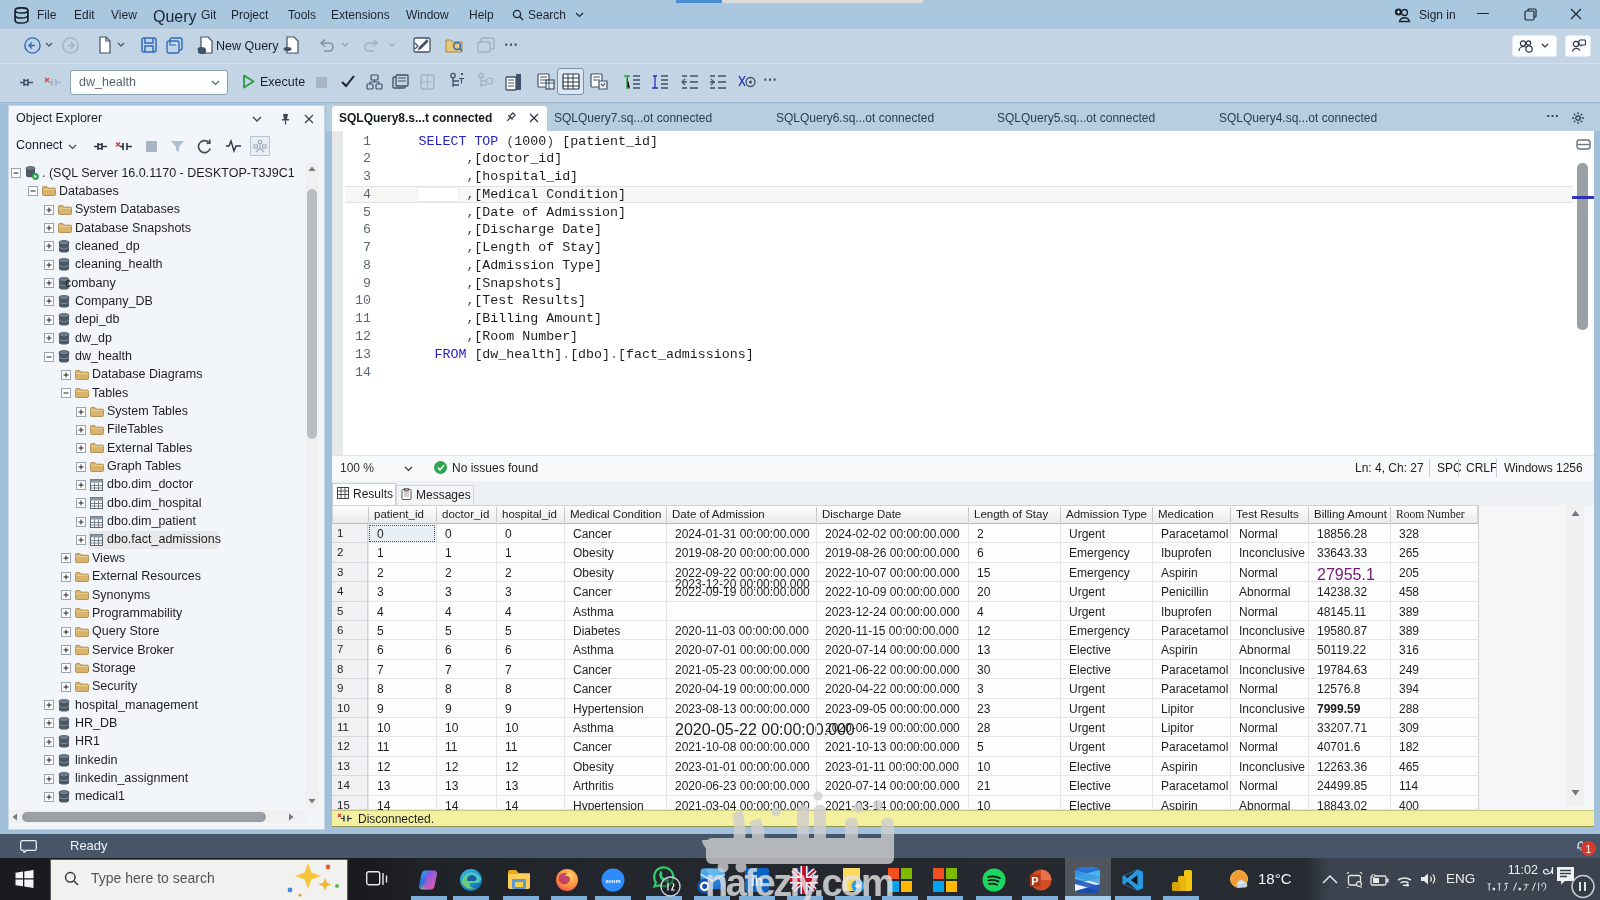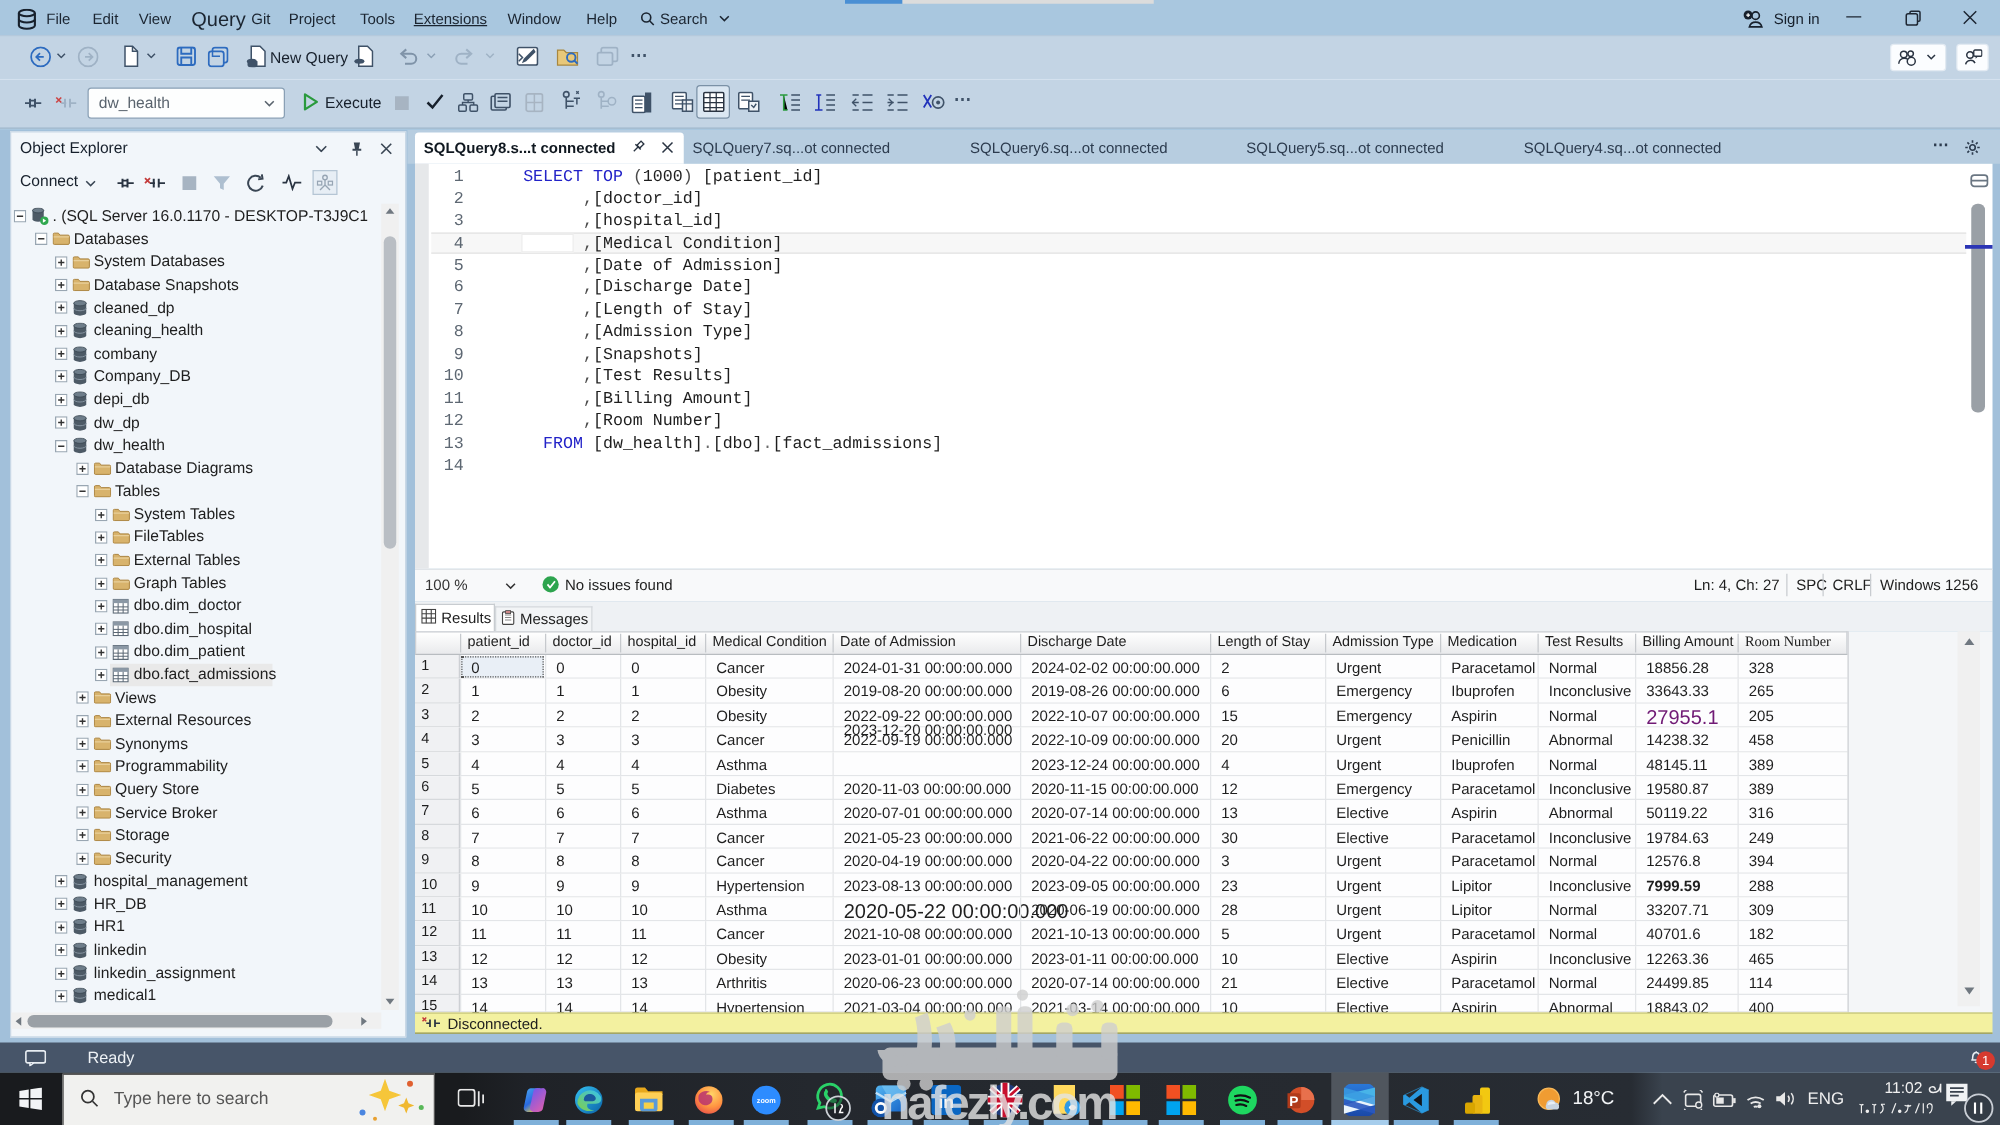--- a/index.html
+++ b/index.html
@@ -17,21 +17,21 @@
 <path d="M2.1 3.4 v10 a6.4 2.6 0 0 0 12.8 0 v-10" fill="none" stroke="#17202c" stroke-width="1.7"></path>
 <path d="M2.1 8.4 a6.4 2.6 0 0 0 12.8 0" fill="none" stroke="#17202c" stroke-width="1.7"></path>
 </svg>
 <div class="abs" style="left:37px;top:8px;font-size:12px;color:#1b2531;">File</div>
 <div class="abs" style="left:74px;top:8px;font-size:12px;color:#1b2531;">Edit</div>
 <div class="abs" style="left:111px;top:8px;font-size:12px;color:#1b2531;">View</div>
 <div class="abs" style="left:153px;top:8px;font-size:16px;color:#1b2531;">Query</div>
 <div class="abs" style="left:201px;top:8px;font-size:12px;color:#1b2531;">Git</div>
 <div class="abs" style="left:231px;top:8px;font-size:12px;color:#1b2531;">Project</div>
 <div class="abs" style="left:288px;top:8px;font-size:12px;color:#1b2531;">Tools</div>
-<div class="abs" style="left:331px;top:8px;font-size:12px;color:#1b2531;text-decoration:underline;">Extensions</div>
+<div class="abs" style="left:331px;top:8px;font-size:12px;color:#1b2531;">Extensions</div>
 <div class="abs" style="left:406px;top:8px;font-size:12px;color:#1b2531;">Window</div>
 <div class="abs" style="left:469px;top:8px;font-size:12px;color:#1b2531;">Help</div>
 <svg class="abs" style="left:512px;top:9px;" width="12" height="12" viewBox="0 0 12 12">
     <circle cx="5" cy="5" r="3.6" fill="none" stroke="#1b2531" stroke-width="1.3"></circle>
     <line x1="7.8" y1="7.8" x2="11" y2="11" stroke="#1b2531" stroke-width="1.3"></line>
   </svg>
 <div class="abs" style="left:528px;top:8px;font-size:12px;color:#1b2531;">Search</div>
 <svg class="abs" style="left:575px;top:12px;" width="9" height="6" viewBox="0 0 9 6">
     <path d="M1 1 L4.5 4.5 L8 1" fill="none" stroke="#1b2531" stroke-width="1.2"></path>
   </svg>
@@ -340,21 +340,21 @@
 <svg class="abs" style="left:44px;top:278px;" width="10" height="10" viewBox="0 0 10 10">
     <rect x="0.5" y="0.5" width="9" height="9" fill="#fff" stroke="#99a6b2"></rect>
     <line x1="2.5" y1="5" x2="7.5" y2="5" stroke="#333" stroke-width="1.1"></line>
     <line x1="5" y1="2.5" x2="5" y2="7.5" stroke="#333" stroke-width="1.1"></line>
   </svg>
 <svg class="abs" style="left:58px;top:277px;" width="12" height="13" viewBox="0 0 12 13">
     <path d="M1 2.6 v7.8 a5 2.1 0 0 0 10 0 V2.6" fill="#4d5a66"></path>
     <ellipse cx="6" cy="2.6" rx="5" ry="2.1" fill="#6e7d8a" stroke="#3c4854" stroke-width="0.7"></ellipse>
     <path d="M1 6.5 a5 2.1 0 0 0 10 0" fill="none" stroke="#8795a2" stroke-width="0.8"></path>
   </svg>
-<div class="abs" style="left:75px;top:276px;font-size:12.5px;color:#1e1e1e;white-space:nowrap;">combany</div>
+<div class="abs" style="left:65px;top:276px;font-size:12.5px;color:#1e1e1e;white-space:nowrap;">combany</div>
 <svg class="abs" style="left:44px;top:296px;" width="10" height="10" viewBox="0 0 10 10">
     <rect x="0.5" y="0.5" width="9" height="9" fill="#fff" stroke="#99a6b2"></rect>
     <line x1="2.5" y1="5" x2="7.5" y2="5" stroke="#333" stroke-width="1.1"></line>
     <line x1="5" y1="2.5" x2="5" y2="7.5" stroke="#333" stroke-width="1.1"></line>
   </svg>
 <svg class="abs" style="left:58px;top:295px;" width="12" height="13" viewBox="0 0 12 13">
     <path d="M1 2.6 v7.8 a5 2.1 0 0 0 10 0 V2.6" fill="#4d5a66"></path>
     <ellipse cx="6" cy="2.6" rx="5" ry="2.1" fill="#6e7d8a" stroke="#3c4854" stroke-width="0.7"></ellipse>
     <path d="M1 6.5 a5 2.1 0 0 0 10 0" fill="none" stroke="#8795a2" stroke-width="0.8"></path>
   </svg>

